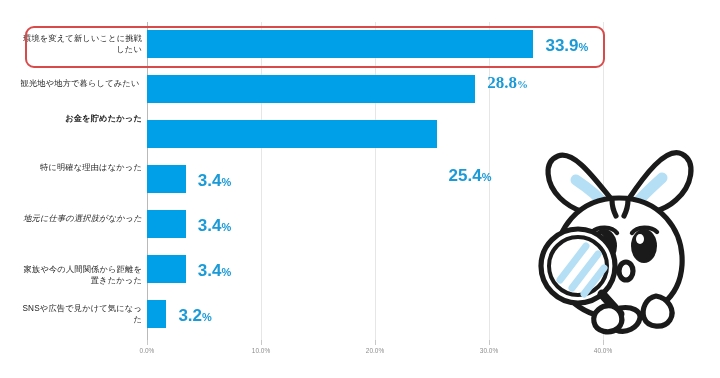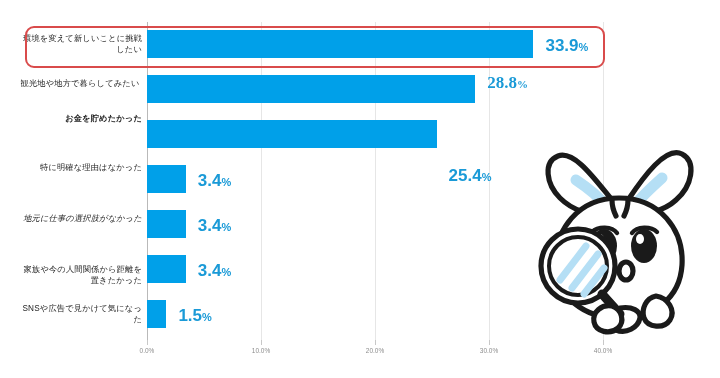--- a/index.html
+++ b/index.html
@@ -157,21 +157,21 @@
         <div class="row" style="top: 180px;">
           <div class="bar" style="top: 8px; width: 38.76px; background: rgb(0, 160, 233);"></div>
           <div class="value" style="left: 50.76px; top: 15px; color: rgb(26, 154, 215);"><span class="num">3.4</span><span class="pct">%</span></div>
         </div>
         <div class="row" style="top: 225px;">
           <div class="bar" style="top: 8px; width: 38.76px; background: rgb(0, 160, 233);"></div>
           <div class="value" style="left: 50.76px; top: 15px; color: rgb(26, 154, 215);"><span class="num">3.4</span><span class="pct">%</span></div>
         </div>
         <div class="row" style="top: 270px;">
           <div class="bar" style="top: 8px; width: 19.38px; background: rgb(0, 160, 233);"></div>
-          <div class="value" style="left: 31.38px; top: 15px; color: rgb(26, 154, 215);"><span class="num">1.5</span><span class="pct">%</span></div>
+          <div class="value" style="left: 31.38px; top: 15px; color: rgb(26, 154, 215);"><span class="num">3.2</span><span class="pct">%</span></div>
         </div>
       </div>
   </div>
 
   <div id="xaxis">
       <div class="tick-mark" style="left: 147px;"></div>
       <div class="tick-label" style="left: 147px;">0.0%</div>
       <div class="tick-mark" style="left: 261px;"></div>
       <div class="tick-label" style="left: 261px;">10.0%</div>
       <div class="tick-mark" style="left: 375px;"></div>

